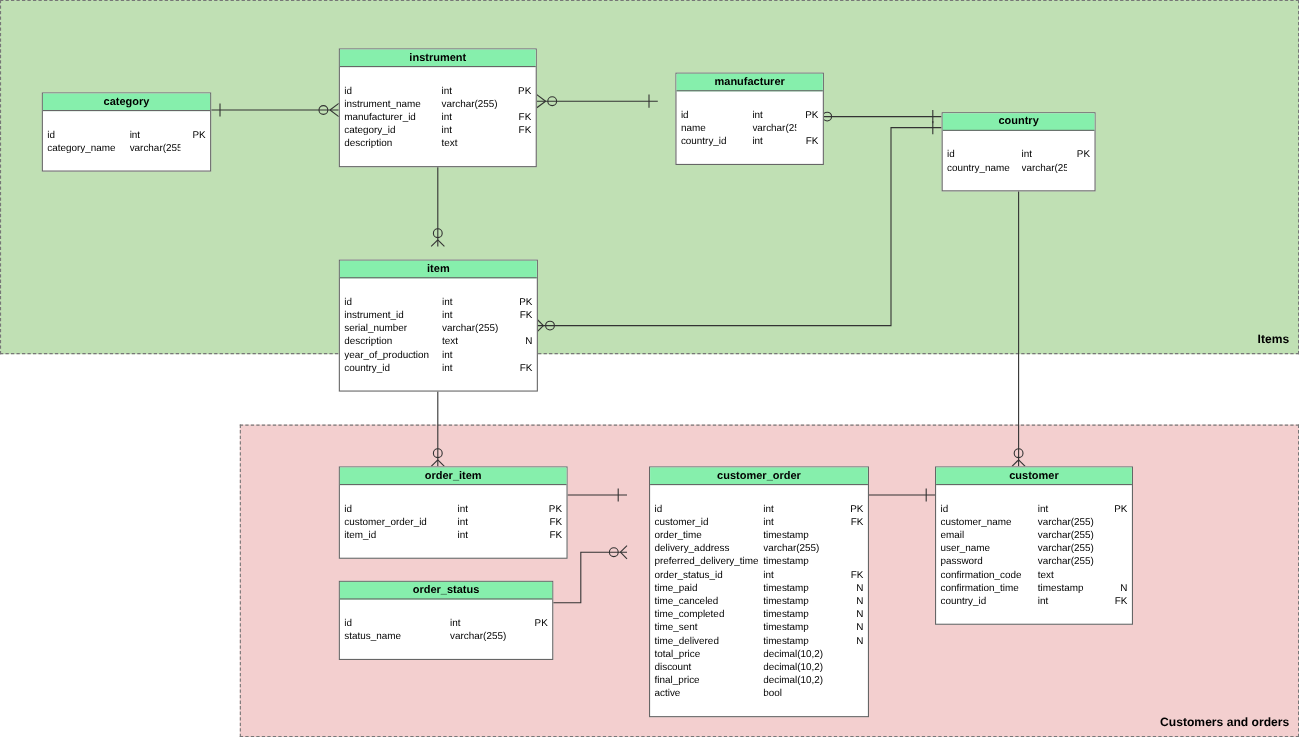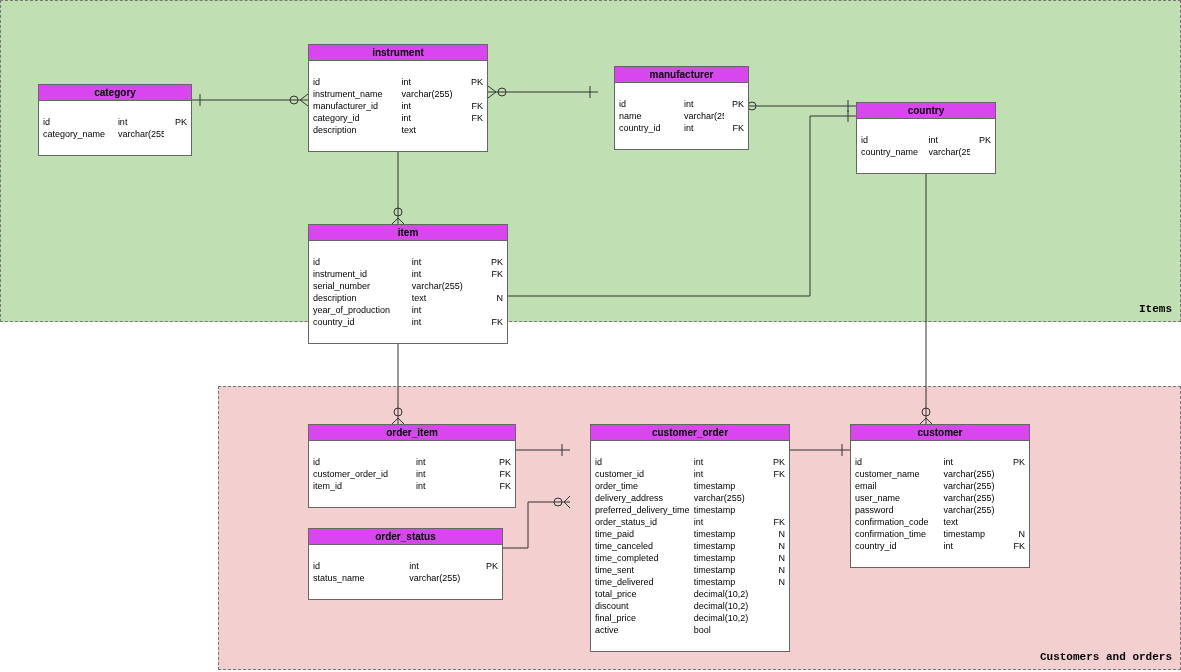--- a/index.html
+++ b/index.html
@@ -19,30 +19,29 @@
     box-sizing: border-box;
   }
   .region-green { background: #c0e0b4; }
   .region-pink  { background: #f3cfcf; }
   .region-label {
     position: absolute;
     right: 8px;
     bottom: 6px;
     font-size: 11px;
     font-weight: bold;
-    font-family: Liberation Mono, monospace;
   }
   .entity {
     position: absolute;
     border: 1px solid #666;
     background: #fff;
     box-sizing: border-box;
   }
   .entity-title {
-    background: #d946ef;
+    background: #86efac;
     text-align: center;
     font-weight: bold;
     font-size: 10px;
     padding: 2px 0;
     border-bottom: 1px solid #666;
   }
   .entity-body {
     padding: 15px 4px;
   }
   .row {
@@ -206,21 +205,21 @@
         <span class="c-key">PK</span>
       </div>
     <div class="row">
         <span class="c-name">country_name</span>
         <span class="c-type">varchar(255)</span>
         <span class="c-key"></span>
       </div>
   </div>
 </div>
 
-<div class="entity" style="left:308px;top:224px;width:200px;">
+<div class="entity" style="left:308px;top:236px;width:181px;">
   <div class="entity-title">item</div>
   <div class="entity-body">
     <div class="row">
         <span class="c-name">id</span>
         <span class="c-type">int</span>
         <span class="c-key">PK</span>
       </div>
     <div class="row">
         <span class="c-name">instrument_id</span>
         <span class="c-type">int</span>

